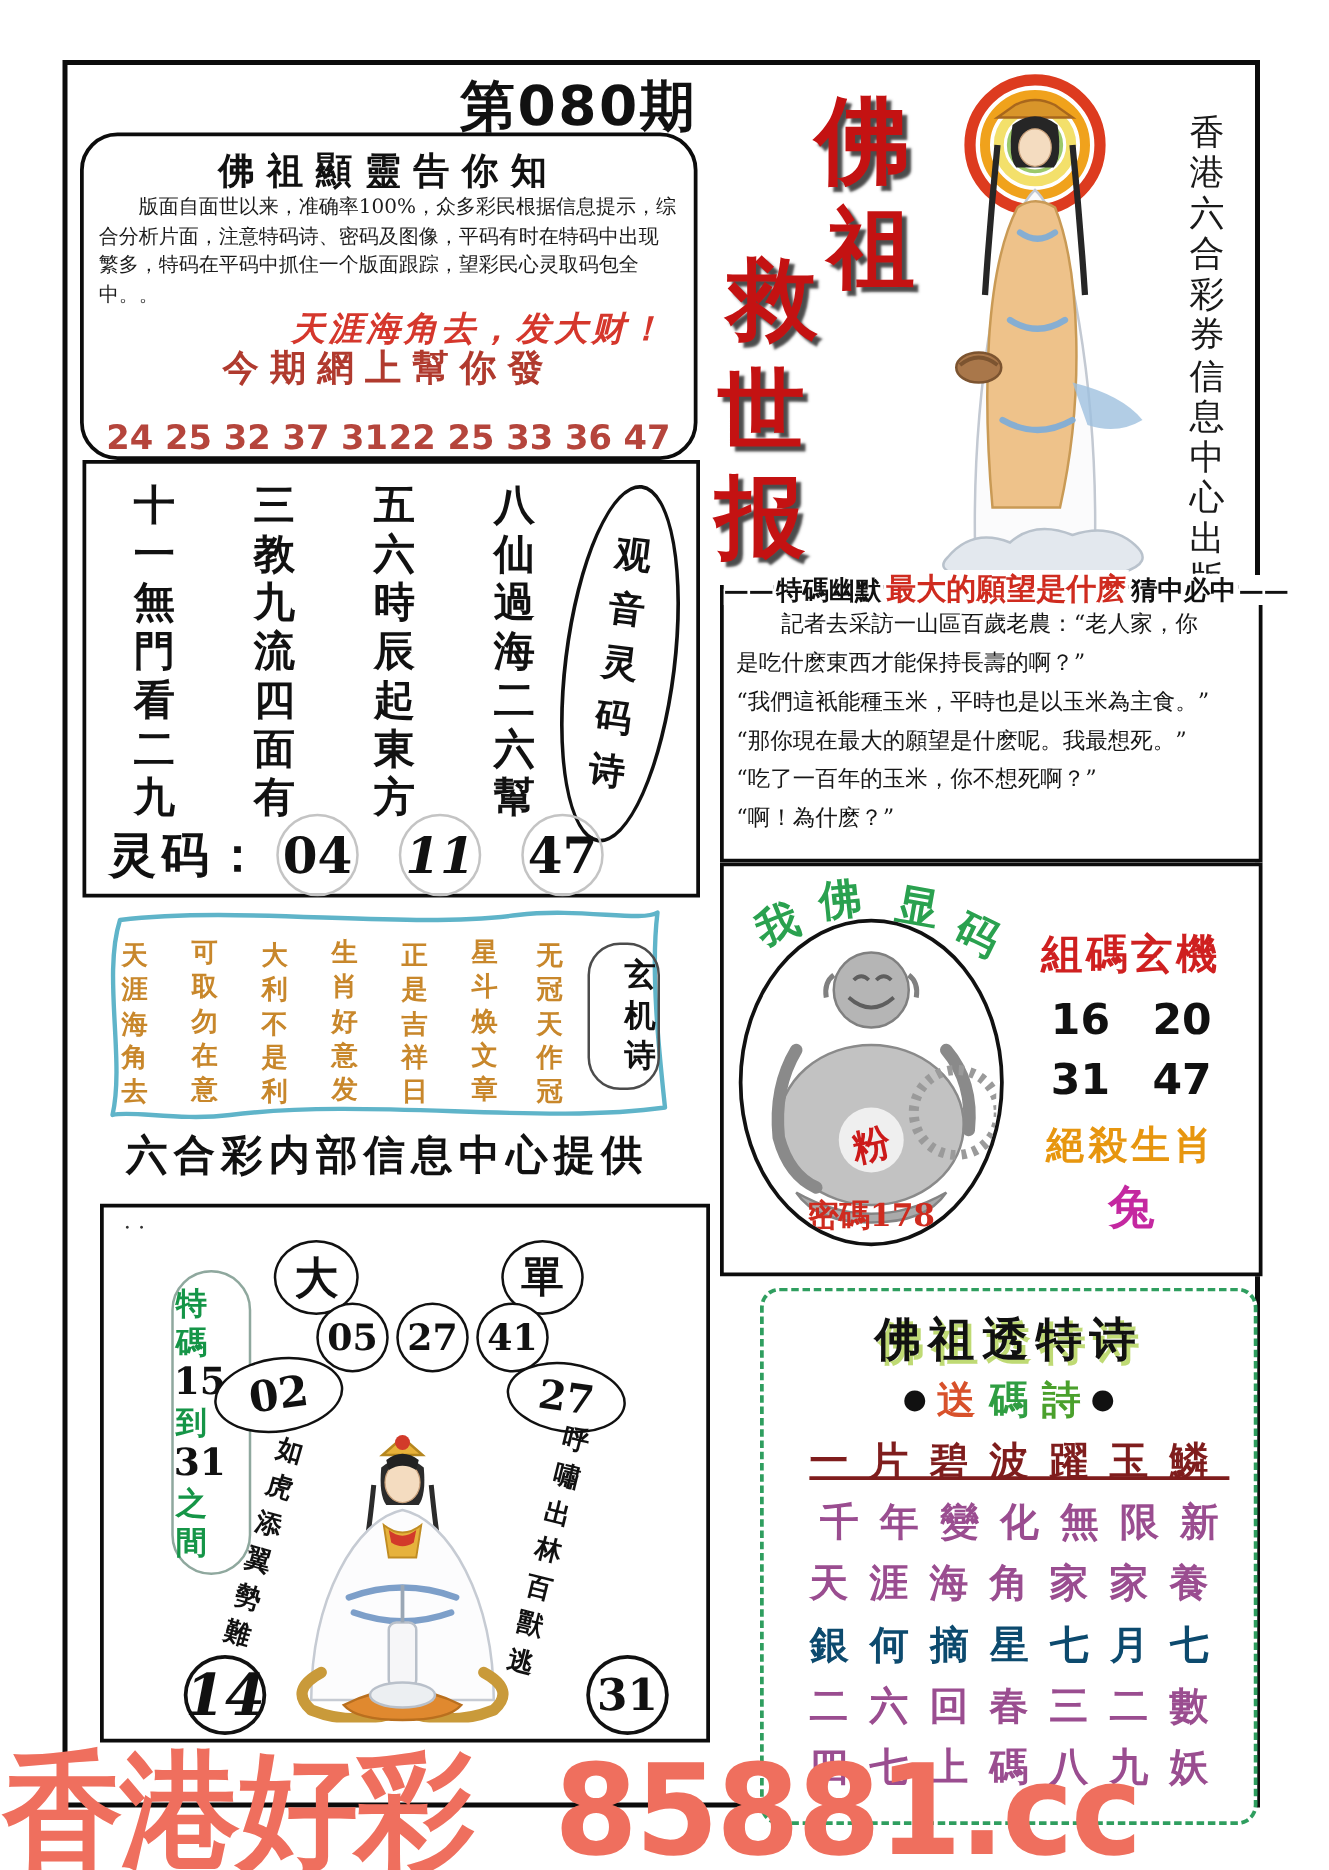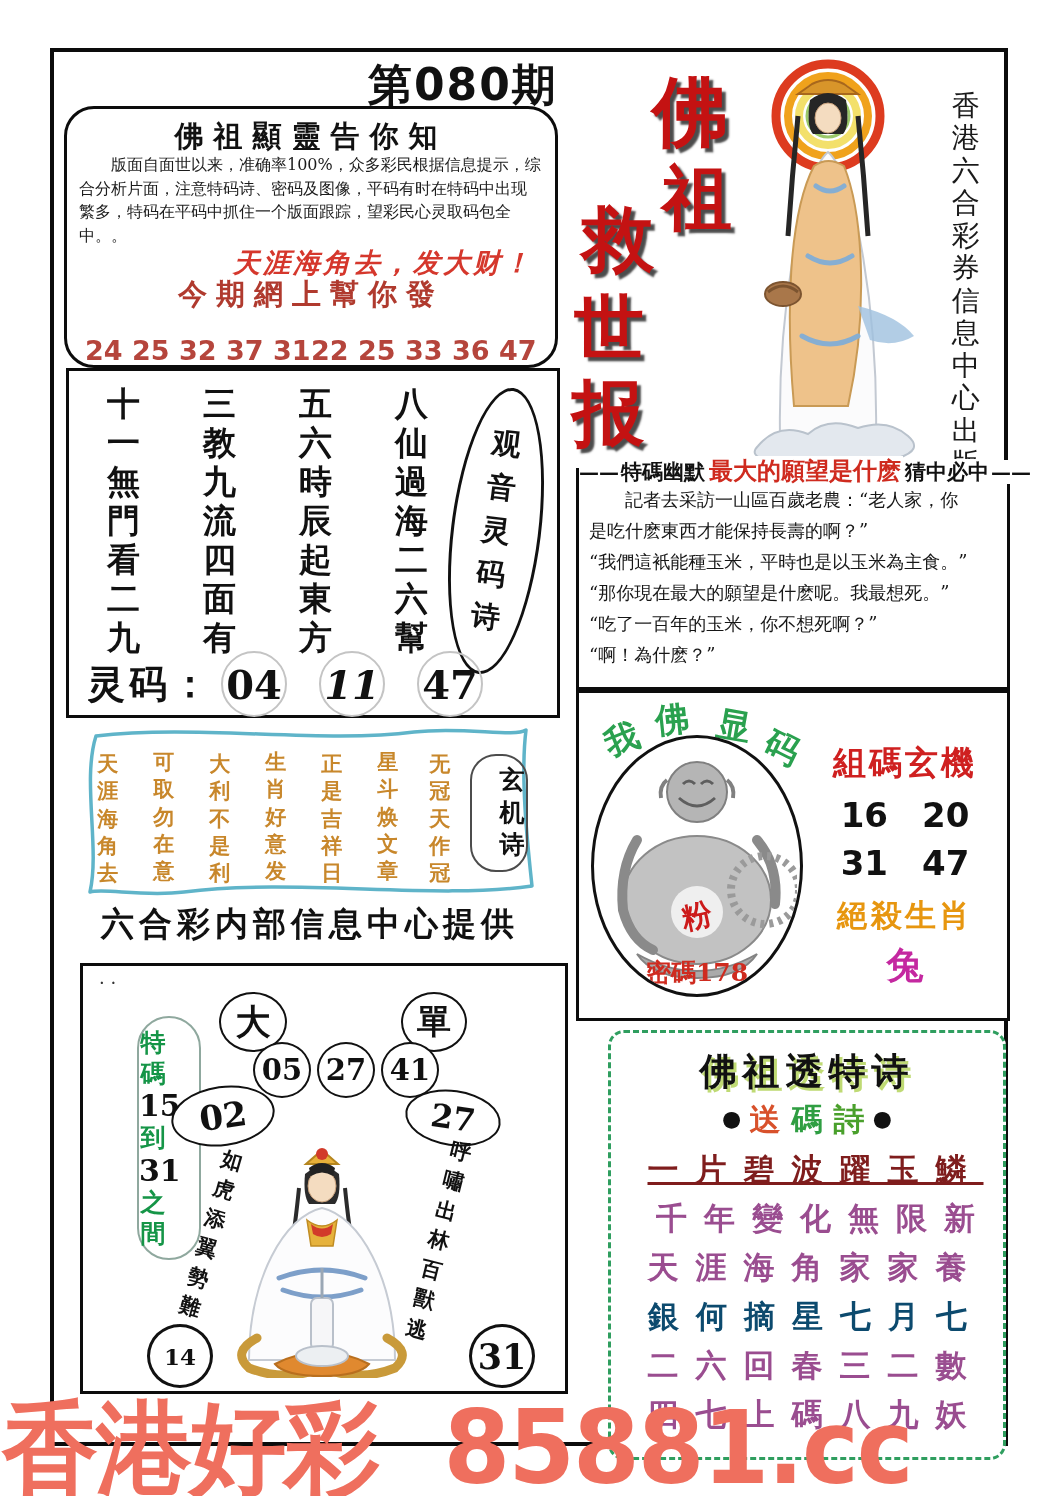--- a/index.html
+++ b/index.html
@@ -127,21 +127,21 @@
     <path d="M88,236 q47,-24 94,0 q-10,12 -47,12 q-37,0 -47,-12 Z" fill="#e0892f" stroke="#b96f1e" stroke-width="2"></path>
     <rect x="124" y="170" width="22" height="52" rx="6" fill="#f6f6f8" stroke="#b9c0ca" stroke-width="2"></rect>
     <path d="M135,140 v30" stroke="#9aa7b5" stroke-width="3"></path>
     <ellipse cx="135" cy="228" rx="26" ry="10" fill="#eceff2" stroke="#b9c0ca" stroke-width="2"></ellipse>
   </svg>
 
   <span class="abs vtext b" style="left:112px;top:176px;font-size:21px;line-height:1.45;transform:rotate(16deg);">如虎添翼勢難擋</span>
   <span class="abs vtext b" style="left:344px;top:168px;font-size:21px;line-height:1.45;transform:rotate(14deg);">呼嘯出林百獸逃</span>
 
   <div class="abs circ" style="left:64px;top:358px;width:60px;height:58px;">
-    <span class="b" style="font-size:23px;">14</span>
+    <span class="b" style="font-size:46px;font-style:italic;">14</span>
     </div>
   <div class="abs circ" style="left:386px;top:358px;width:60px;height:58px;">
     <span class="b" style="font-size:35px;">31</span>
     </div>
 </div>
 
 <span class="abs b" style="left:652px;top:62px;font-size:76px;color:#c41212;text-shadow:4px 4px 2px rgba(45,45,45,0.85);">佛</span>
 <span class="abs b" style="left:662px;top:152px;font-size:70px;color:#c41212;text-shadow:4px 4px 2px rgba(45,45,45,0.85);">祖</span>
 <span class="abs b" style="left:582px;top:192px;font-size:72px;color:#c41212;text-shadow:4px 4px 2px rgba(45,45,45,0.85);">救</span>
 <span class="abs b" style="left:574px;top:282px;font-size:70px;color:#c41212;text-shadow:4px 4px 2px rgba(45,45,45,0.85);">世</span>

